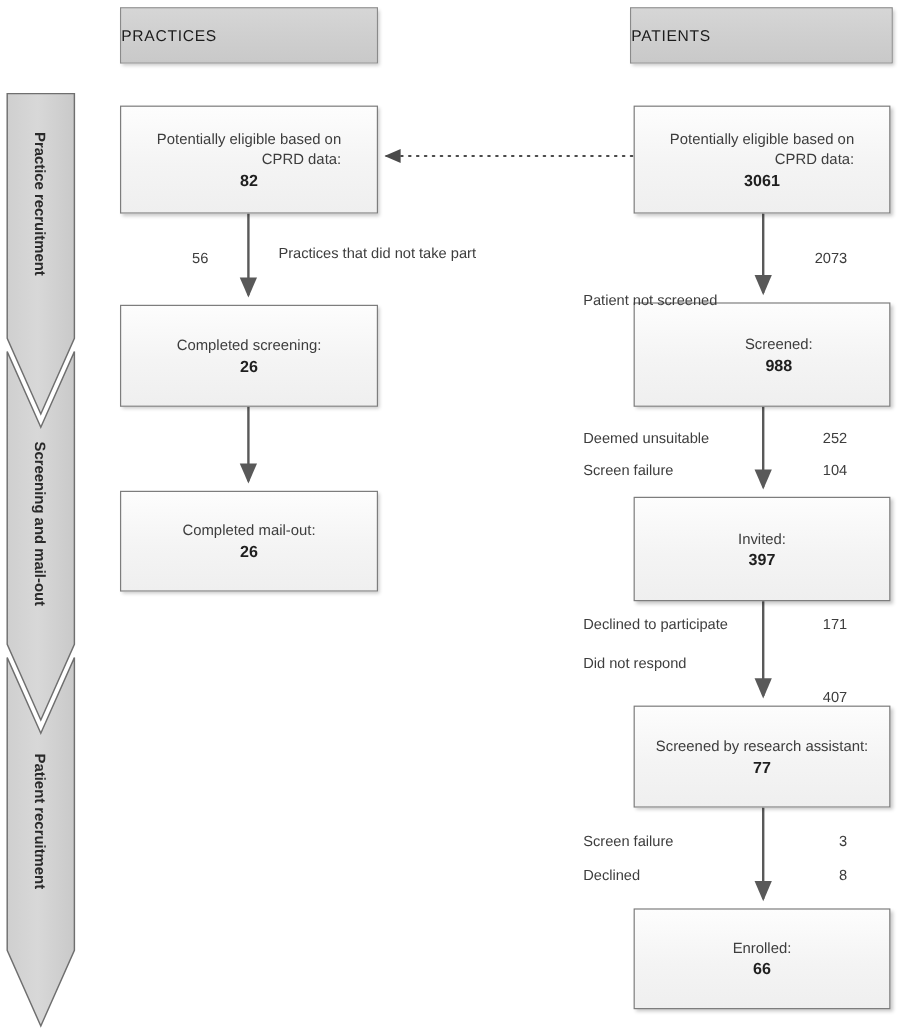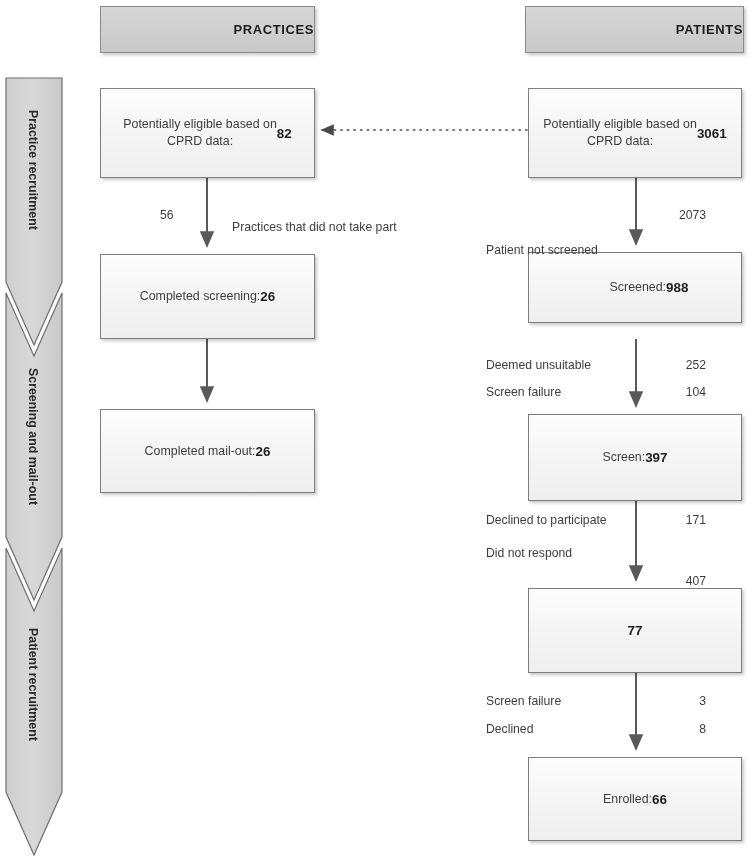--- a/index.html
+++ b/index.html
@@ -22,24 +22,24 @@
     height: 862px;
   }
   
   .node {
     position: absolute;
     box-sizing: border-box;
     border: 1.4px solid #7d7d7d;
     background: linear-gradient(180deg, #fdfdfd 0%, #f4f4f4 55%, #efefef 100%);
     box-shadow: 2px 2px 3px rgba(0,0,0,0.22);
     display: flex;
-    flex-direction: row;
+    flex-direction: column;
     align-items: center;
     justify-content: center;
-    text-align: center;
+    text-align: right;
     font-size: 12.4px;
     line-height: 17px;
     color: #3d3d3d;
   }
   .node .cap {
     display: block;
     white-space: pre-line;
   }
   .node .val {
     display: block;
@@ -49,22 +49,22 @@
     margin-top: 0;
   }
   .header-node {
     position: absolute;
     box-sizing: border-box;
     border: 1.4px solid #8a8a8a;
     background: linear-gradient(180deg, #d6d6d6 0%, #cfcfcf 50%, #c9c9c9 100%);
     box-shadow: 2px 2px 3px rgba(0,0,0,0.22);
     display: flex;
     align-items: center;
-    justify-content: flex-end;
-    font-weight: bold;
+    justify-content: flex-start;
+    font-weight: normal;
     font-size: 13px;
     letter-spacing: 0.6px;
     color: #1c1c1c;
   }
   
   .edge-label {
     position: absolute;
     font-size: 12.2px;
     color: #3d3d3d;
     white-space: nowrap;
@@ -150,41 +150,42 @@
     <span class="cap">Completed mail-out:</span>
     <span class="val">26</span>
   </div>
 
   <div class="node" style="left:528px; top:88px; width:214px; height:90px;">
     <span class="cap">Potentially eligible based on
 CPRD data:</span>
     <span class="val">3061</span>
   </div>
 
-  <div class="node" style="left:528px; top:252px; width:214px; height:71px;padding-left:28px;">
+  <div class="node" style="left:528px; top:252px; width:214px; height:87px;padding-left:28px;">
     <span class="cap">Screened:</span>
     <span class="val">988</span>
   </div>
 
   <div class="node" style="left:528px; top:414px; width:214px; height:87px;">
-    <span class="cap">Screen:</span>
+    <span class="cap">Invited:</span>
     <span class="val">397</span>
   </div>
 
   <div class="node" style="left:528px; top:588px; width:214px; height:85px;">
+    <span class="cap">Screened by  research assistant:</span>
     <span class="val">77</span>
   </div>
 
   <div class="node" style="left:528px; top:757px; width:214px; height:84px;">
     <span class="cap">Enrolled:</span>
     <span class="val">66</span>
   </div>
 
   <div class="edge-label" style="left:160px; top:208px;">56</div>
-  <div class="edge-label" style="left:232px; top:220px;text-align:center;">Practices that did not take part</div>
+  <div class="edge-label" style="left:232px; top:204px;text-align:center;">Practices that did not take part</div>
 
   <div class="edge-label" style="left:486px; top:208px;margin-top:35px;">Patient not screened</div>
   <div class="edge-label r" style="left:666px; top:208px; width:40px;">2073</div>
 
   <div class="edge-label" style="left:486px; top:358px;">Deemed unsuitable</div>
   <div class="edge-label r" style="left:666px; top:358px; width:40px;">252</div>
 
   <div class="edge-label" style="left:486px; top:385px;">Screen failure</div>
   <div class="edge-label r" style="left:666px; top:385px; width:40px;">104</div>
 

